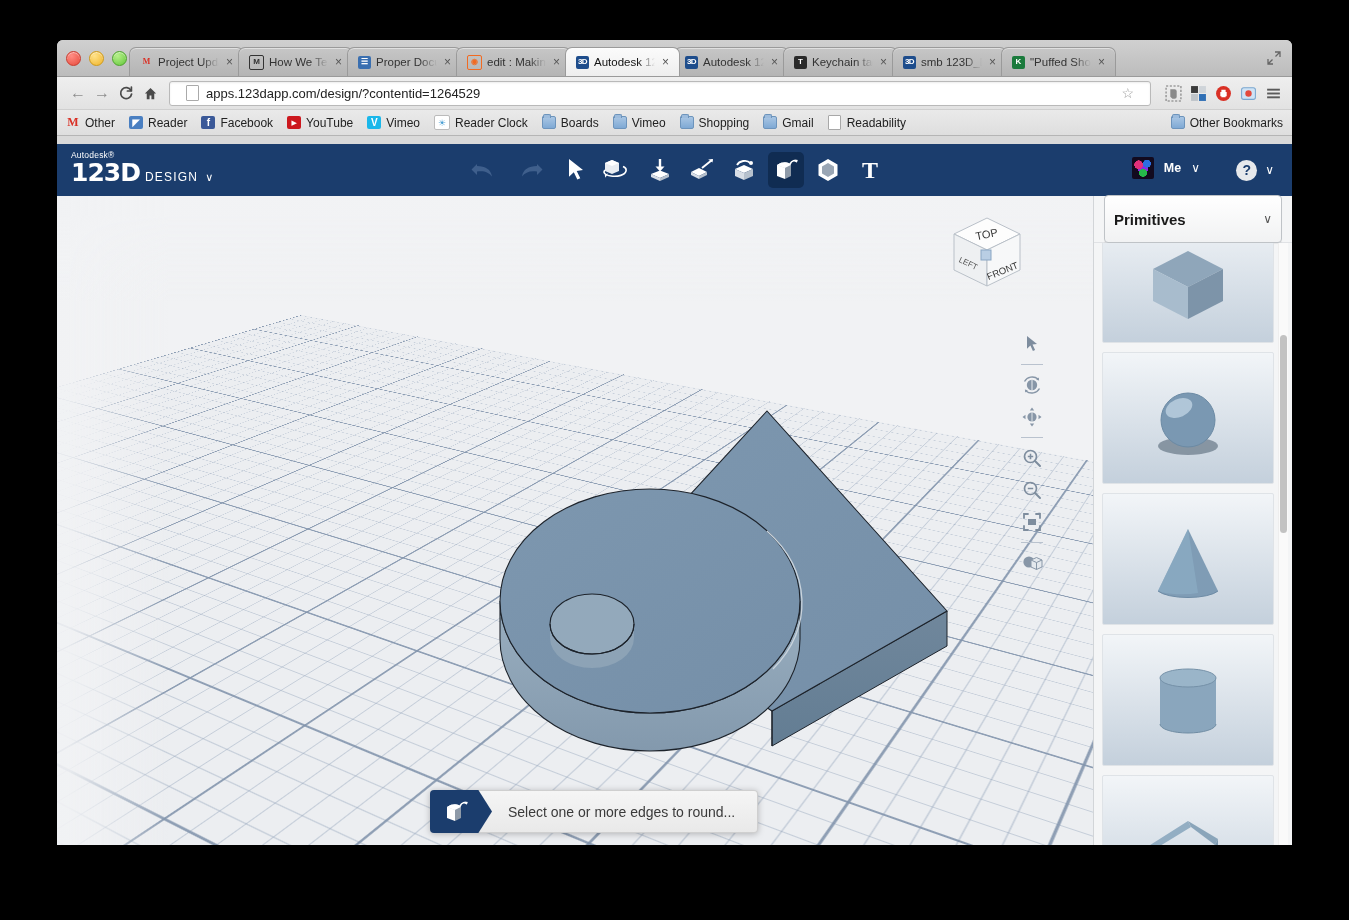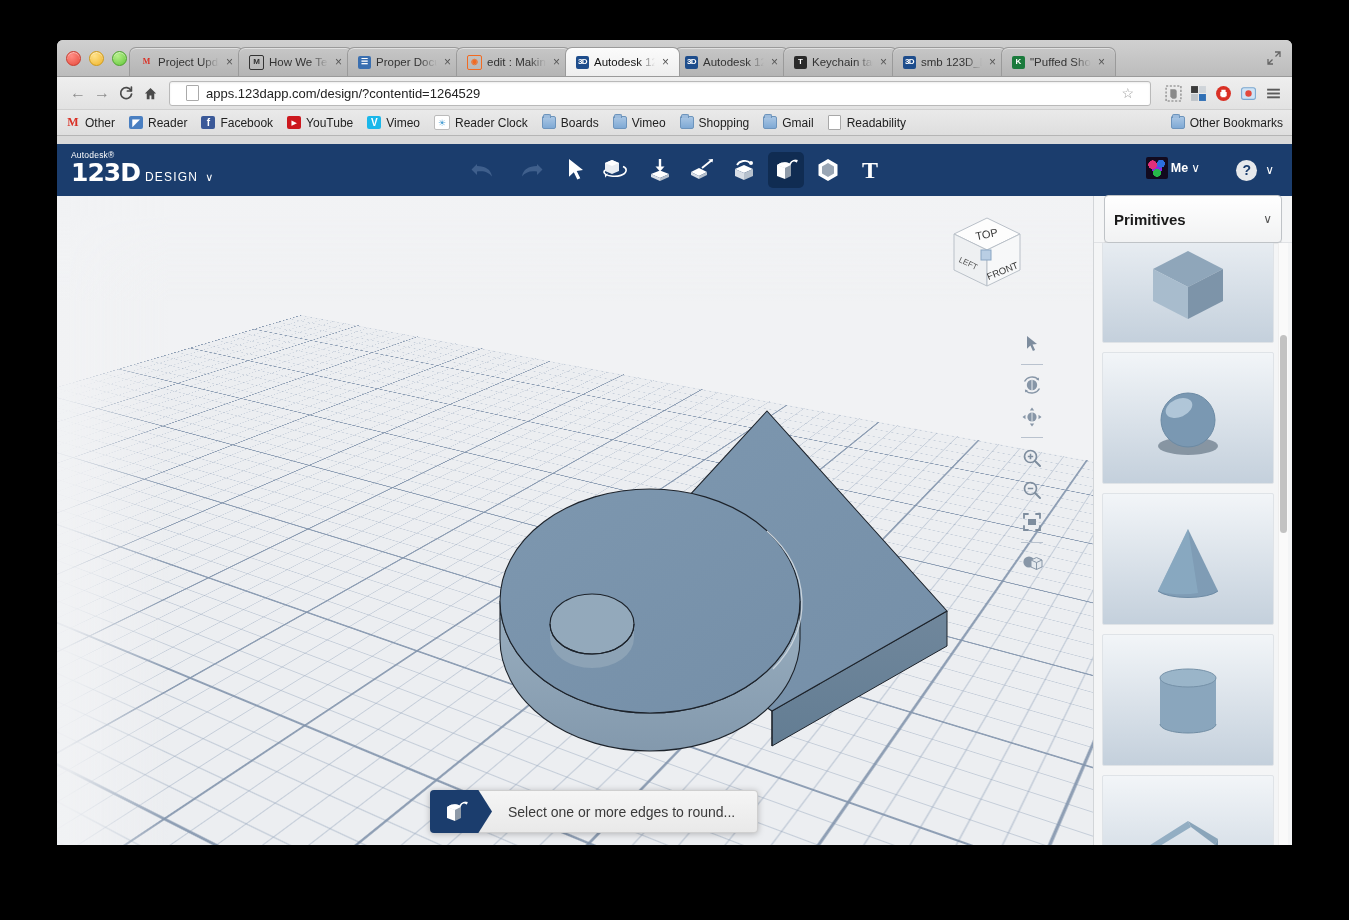--- a/index.html
+++ b/index.html
@@ -99,21 +99,21 @@
   #brand{position:absolute;left:14px;top:6px;color:#fff;user-select:none;}
   #brand .autodesk{font-size:8.5px;letter-spacing:.2px;display:block;line-height:10px;}
   #brand .logo-row{display:flex;align-items:baseline;gap:5px;line-height:1;}
   #brand .d123{font-size:25px;font-weight:bold;letter-spacing:-1px;font-family:"DejaVu Sans",sans-serif;}
   #brand .design{font-size:12px;letter-spacing:1.2px;}
   #brand .caret{font-size:11px;margin-left:2px;}
   #tool-group{position:absolute;left:0;right:0;top:0;height:52px;display:flex;align-items:center;justify-content:center;gap:0px;}
   .tool{width:36px;height:36px;display:flex;align-items:center;justify-content:center;margin:0 3px;border-radius:5px;}
   .tool.undo,.tool.redo{margin:0 6px;}
   .tool.active{background:#102c52;box-shadow:inset 0 0 0 1px #2e5party;}
-  #account{position:absolute;right:92px;top:0;height:48px;display:flex;align-items:center;gap:3px;color:#fff;}
+  #account{position:absolute;right:92px;top:0;height:48px;display:flex;align-items:center;gap:10px;color:#fff;}
   #avatar{width:22px;height:22px;border-radius:2px;
     background:
       radial-gradient(circle at 30% 35%,#e0307a 0 20%,transparent 21%),
       radial-gradient(circle at 68% 30%,#2b6fe0 0 18%,transparent 19%),
       radial-gradient(circle at 50% 72%,#26b84a 0 20%,transparent 21%),
       radial-gradient(circle at 50% 50%,#8a2be2 0 34%,transparent 35%),
       #120a1e;}
   #account .me{font-size:12.5px;font-weight:bold;}
   #help{position:absolute;right:18px;top:0;height:52px;display:flex;align-items:center;gap:8px;color:#fff;}
   #help .qmark{width:21px;height:21px;border-radius:50%;background:#e7e9ec;color:#1b3d6d;

